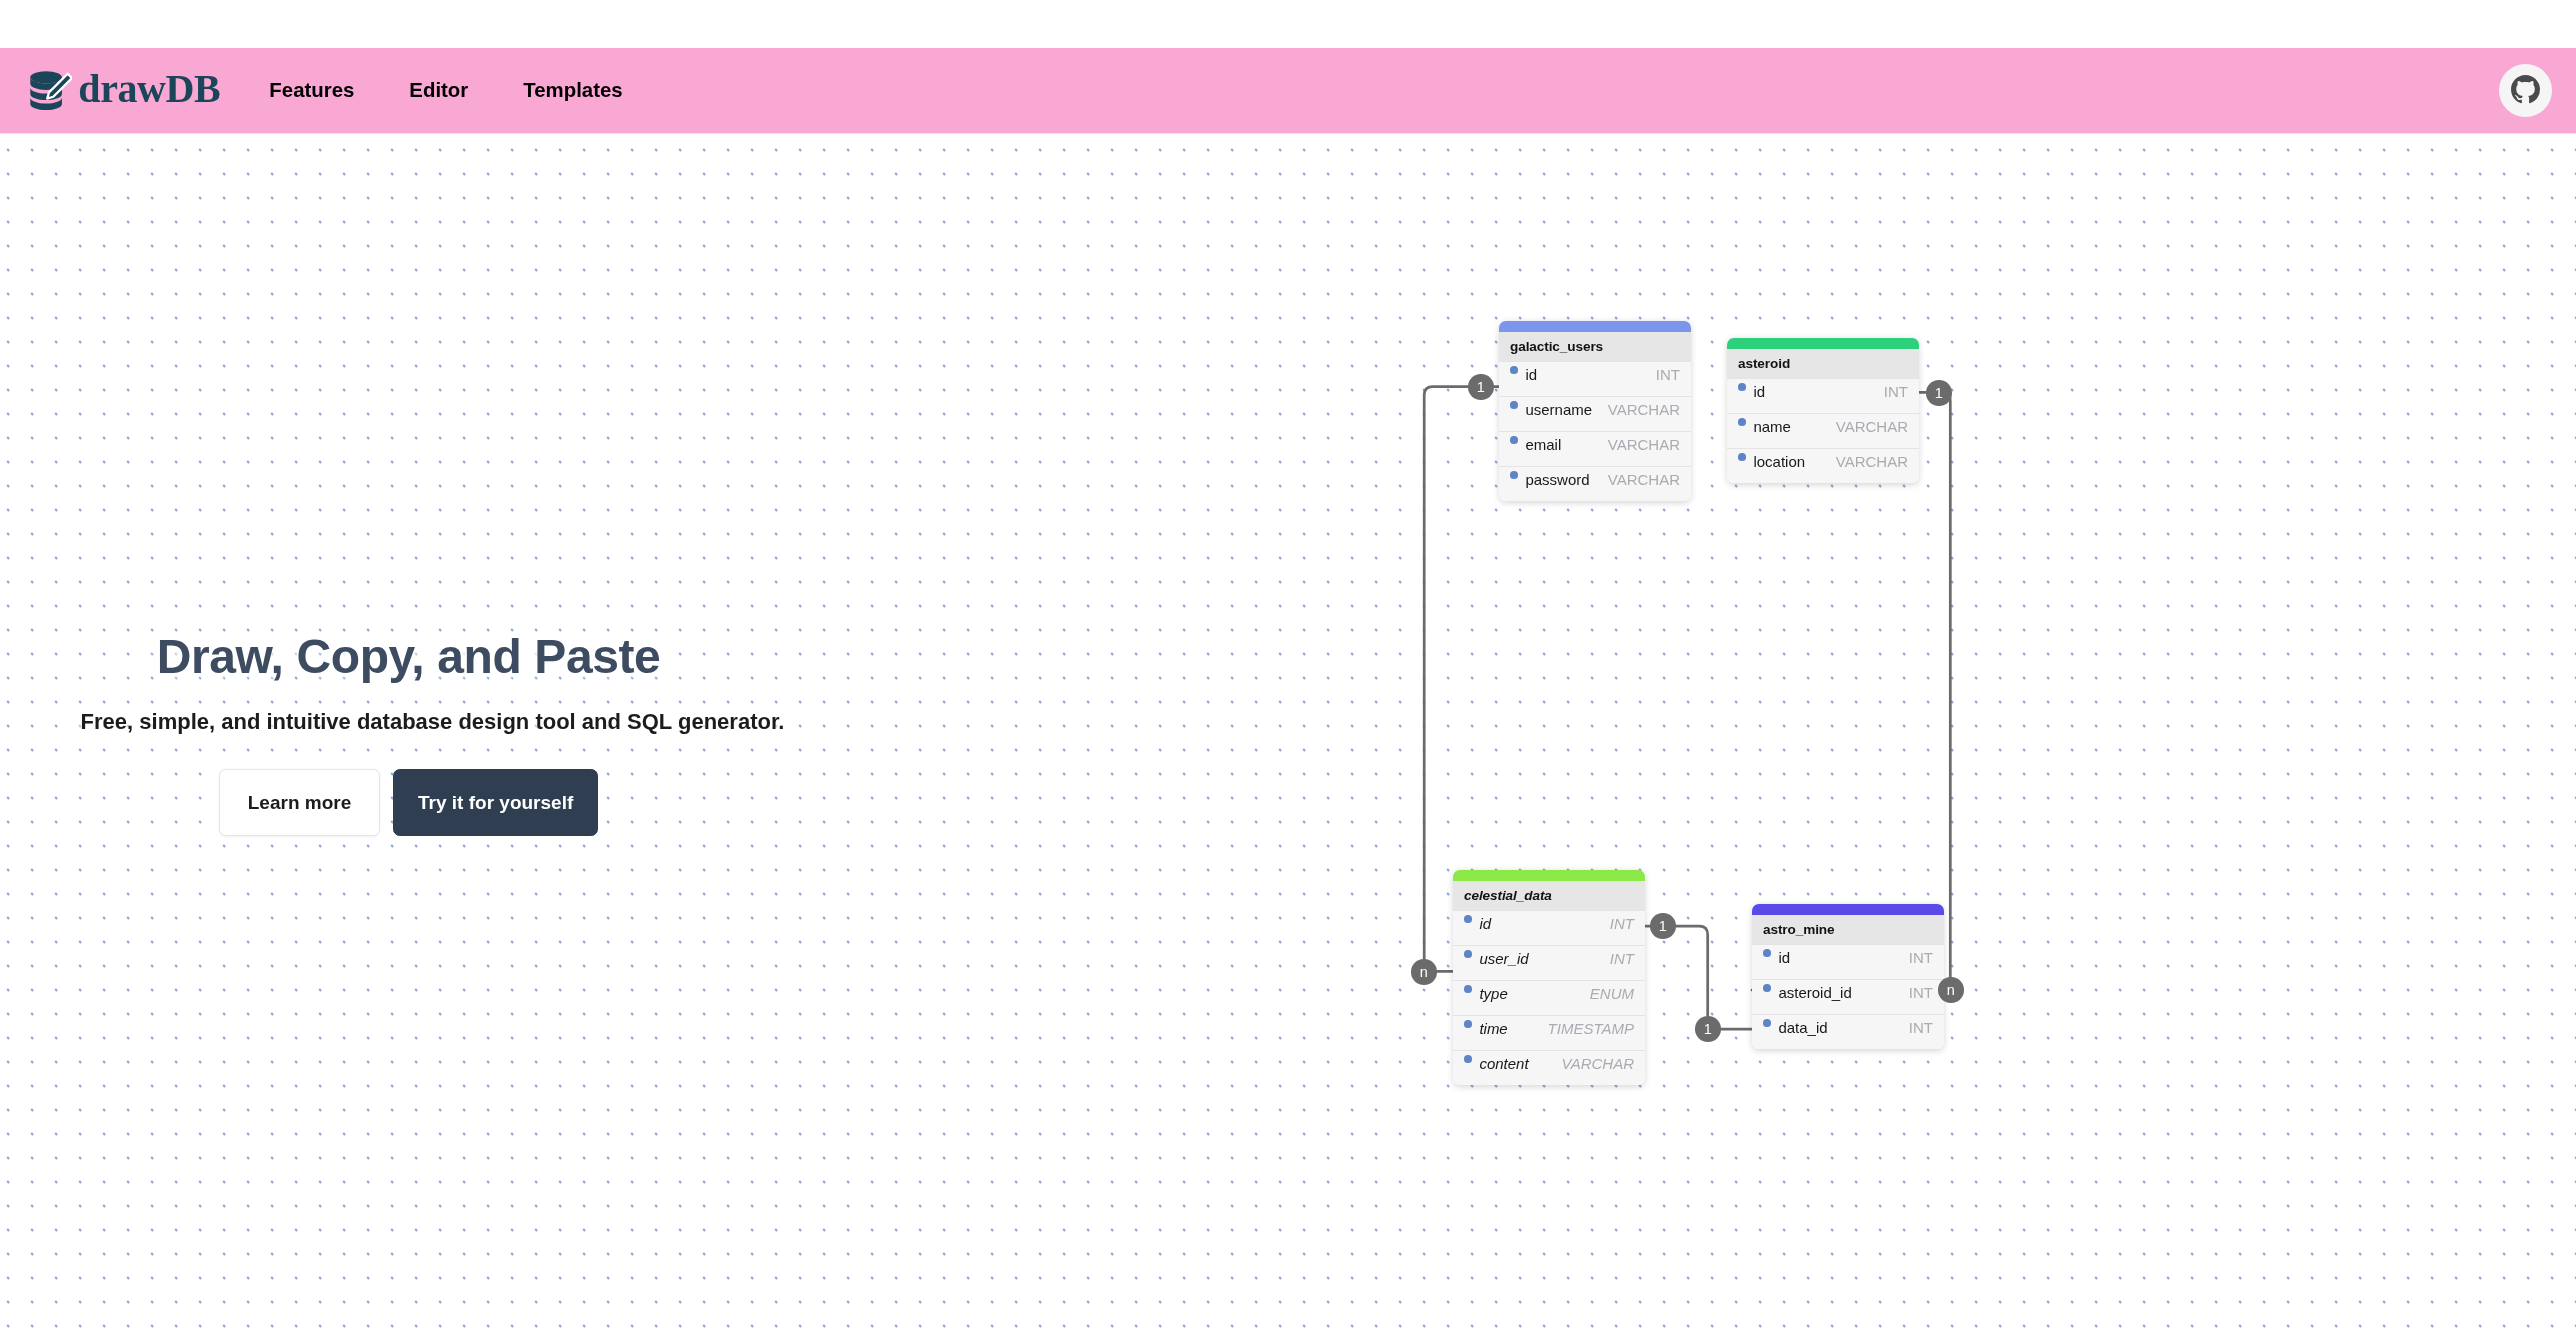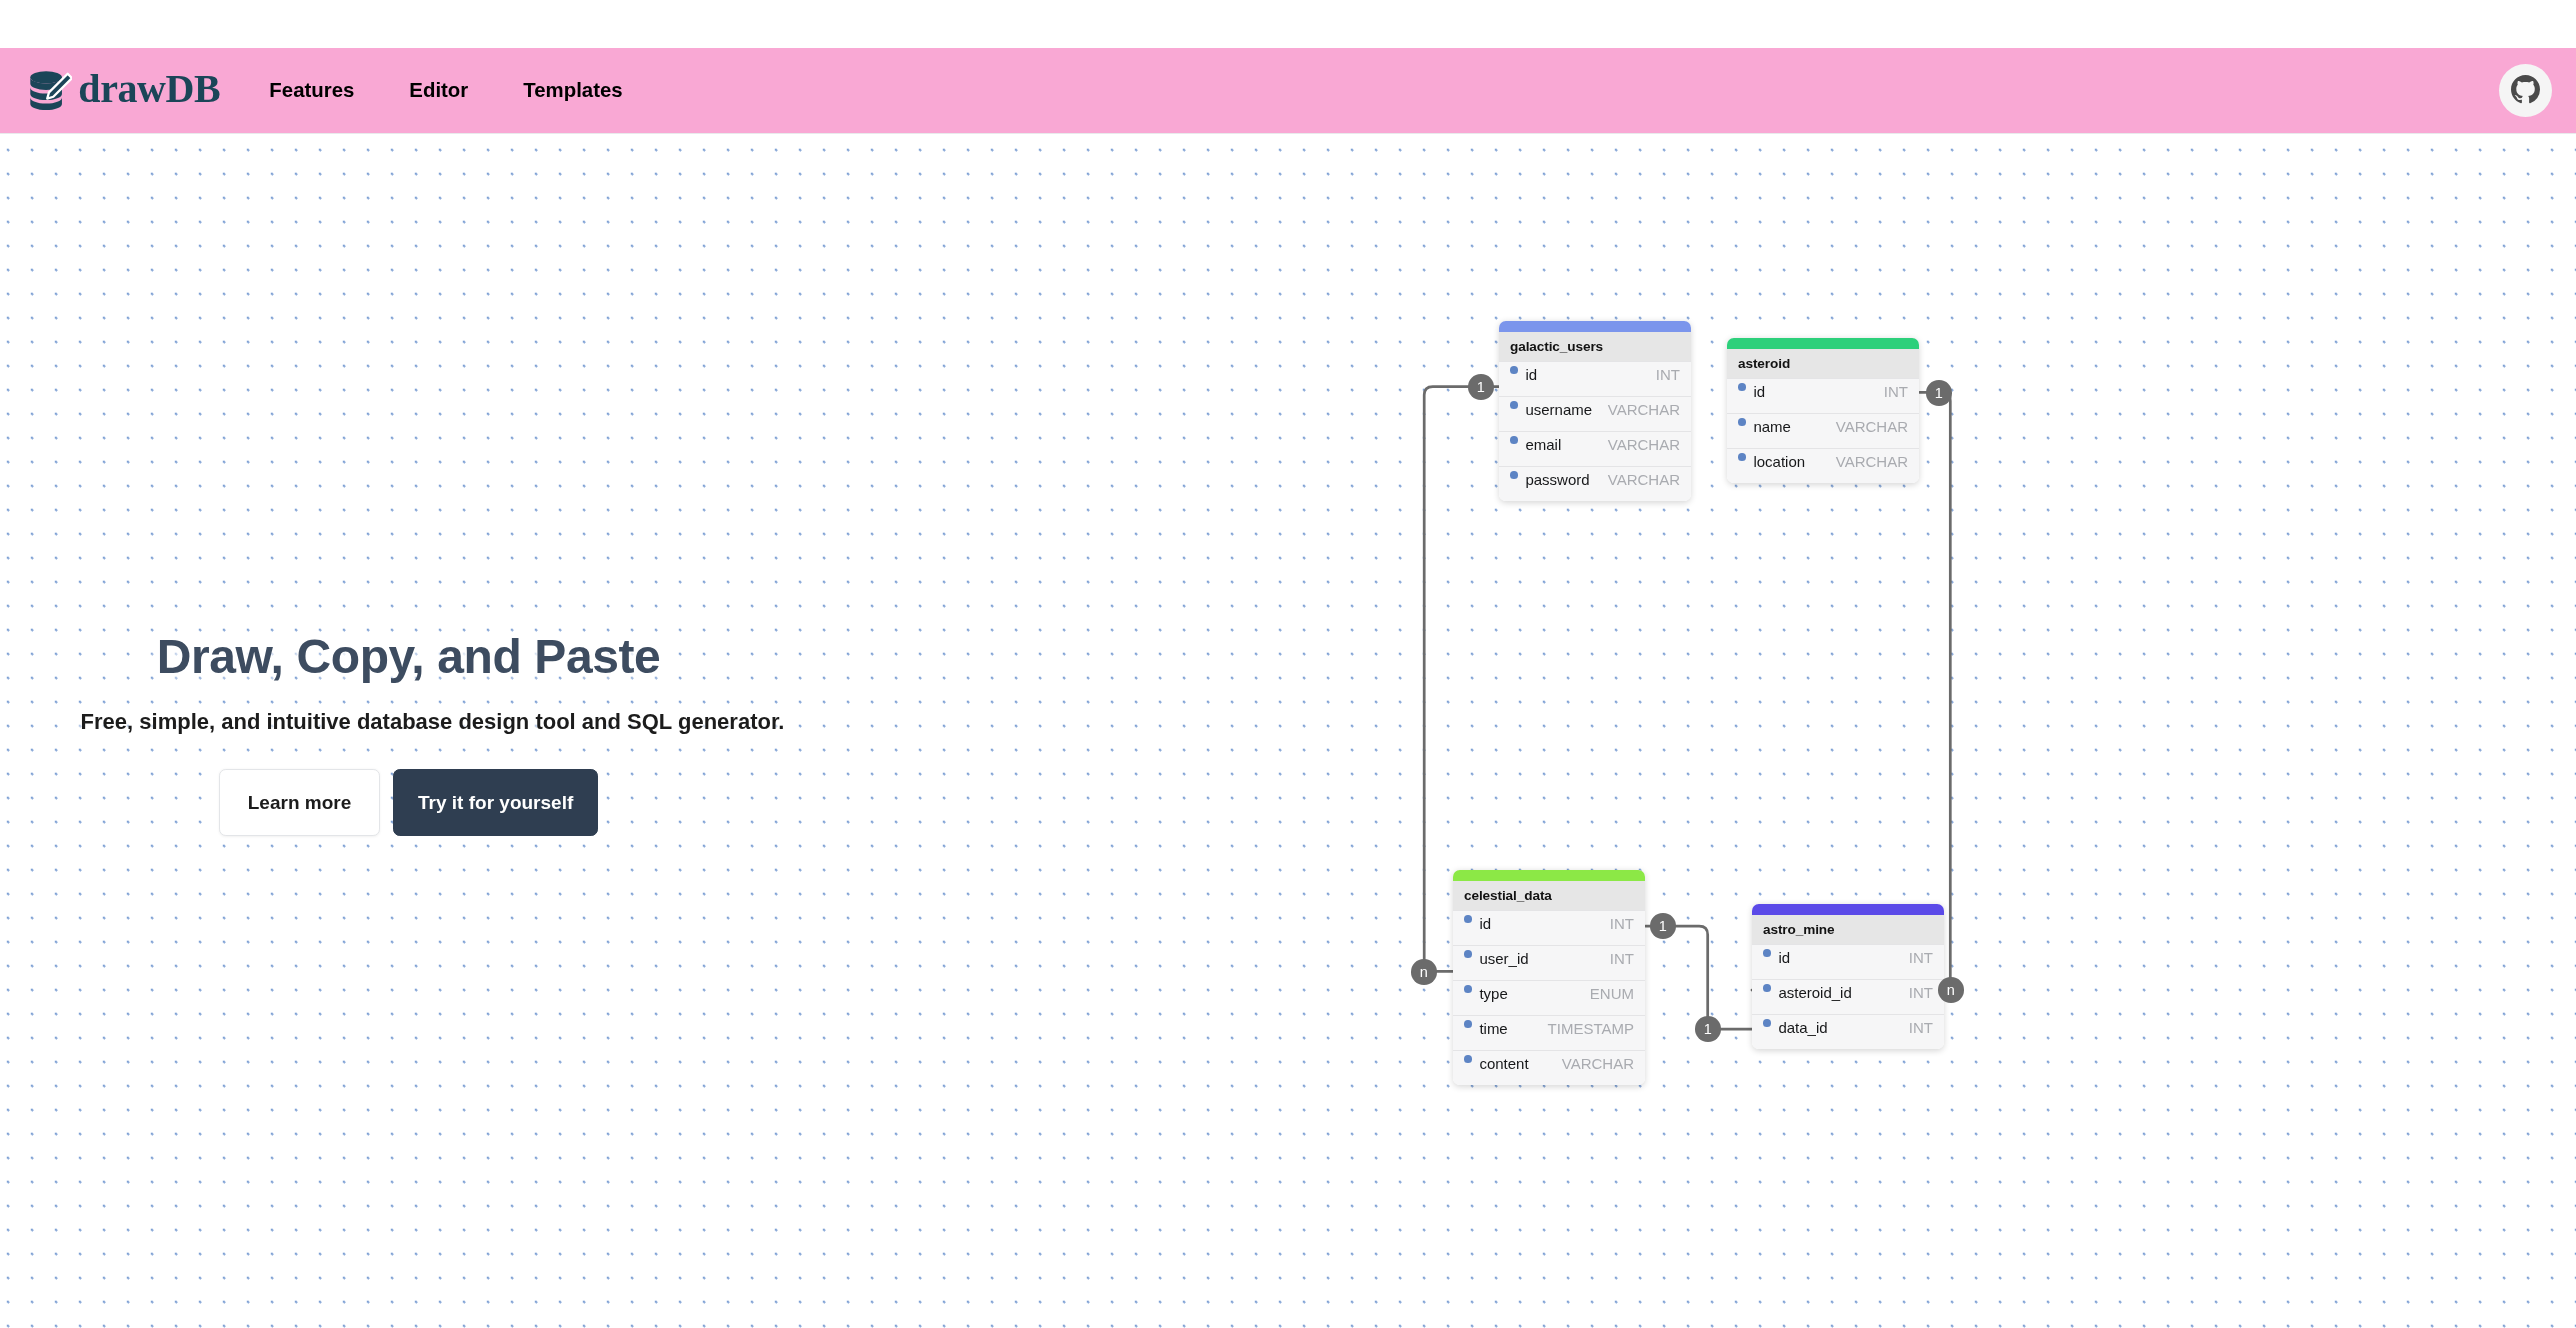--- a/index.html
+++ b/index.html
@@ -317,21 +317,21 @@
         <span class="field-name">name</span>
         <span class="field-type">VARCHAR</span>
       </div>
       <div class="field-row">
         <span class="field-dot"></span>
         <span class="field-name">location</span>
         <span class="field-type">VARCHAR</span>
       </div>
     </div>
 
-    <div class="table-card" style="left:1453px; top:801px;">
+    <div class="table-card" style="left:1453px; top:801px;font-style:italic;">
       <div class="table-accent" style="background-color: rgb(140, 232, 70);"></div>
       <div class="table-title">celestial_data</div>
       <div class="field-row">
         <span class="field-dot"></span>
         <span class="field-name">id</span>
         <span class="field-type">INT</span>
       </div>
       <div class="field-row">
         <span class="field-dot"></span>
         <span class="field-name">user_id</span>

